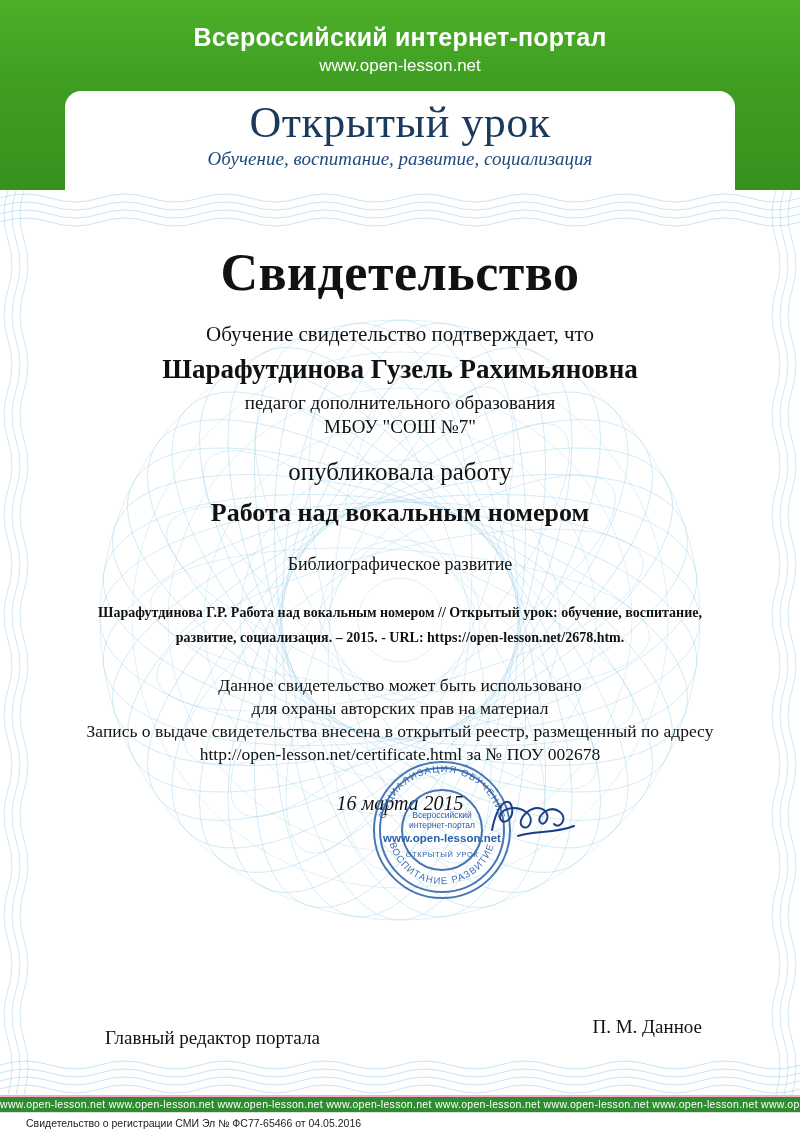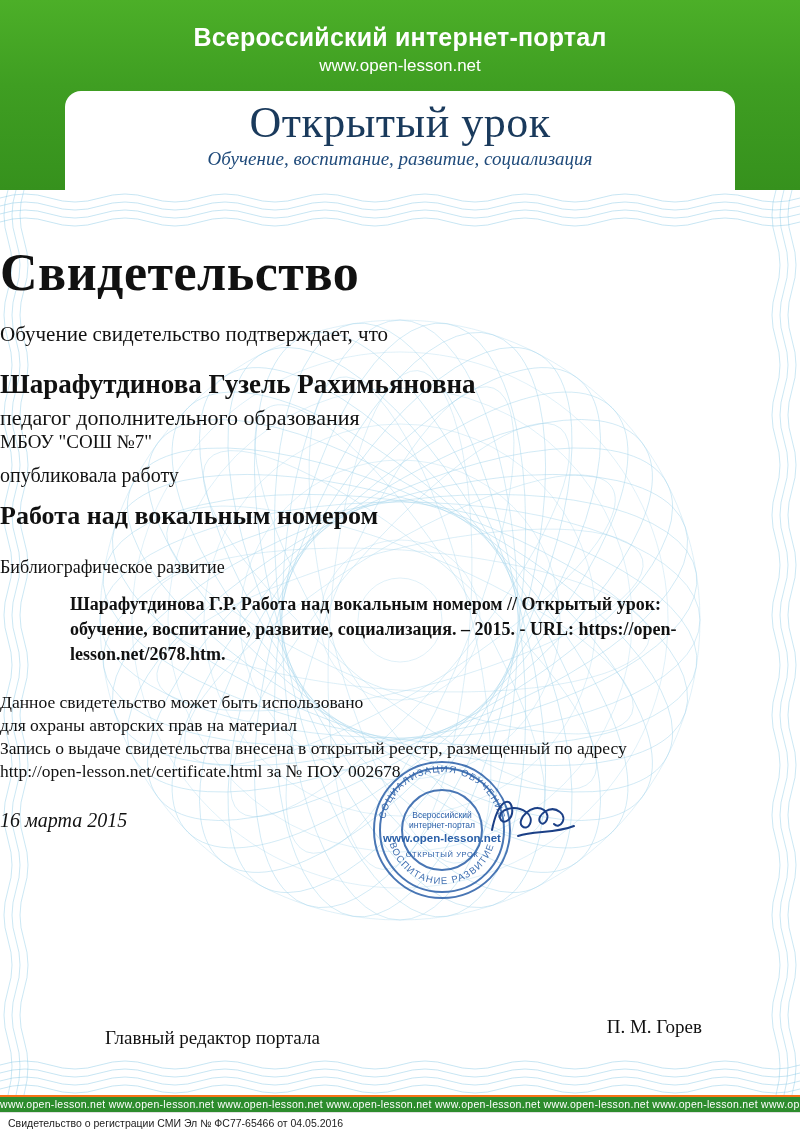--- a/index.html
+++ b/index.html
@@ -10,21 +10,21 @@
     width: 800px;
     height: 1132px;
     font-family: "Liberation Serif", serif;
     background: #ffffff;
     overflow: hidden;
   }
   .page {
     position: relative;
     width: 800px;
     height: 1132px;
-    background: #f97316;
+    background: #f9a8d4;
     overflow: hidden;
     text-decoration: underline;
   }
 
   
   .header {
     position: absolute;
     top: 0; left: 0;
     width: 800px;
     height: 190px;
@@ -88,69 +88,70 @@
     overflow: hidden;
   }
   .guilloche svg { display: block; }
 
   
   .body-wrap {
     position: absolute;
     top: 190px; left: 0;
     width: 800px;
     height: 905px;
+    text-align: center;
     color: #111111;
   }
   .cert-title {
     margin-top: 53px;
     font-size: 52px;
     font-weight: bold;
     letter-spacing: .5px;
     line-height: 60px;
   }
   .confirm-line {
     margin-top: 18px;
     font-size: 21px;
     line-height: 26px;
   }
   .person-name {
-    margin-top: 21px;
+    margin-top: 6px;
     font-size: 27px;
     font-weight: bold;
     line-height: 32px;
   }
   .person-role {
     margin-top: 6px;
-    font-size: 22px;
+    font-size: 19px;
     line-height: 24px;
   }
   .person-org {
     font-size: 19px;
     line-height: 24px;
   }
   .published-label {
-    margin-top: 8px;
-    font-size: 20px;
+    margin-top: 20px;
+    font-size: 25px;
     line-height: 26px;
   }
   .work-title {
     margin-top: 12px;
     font-size: 26px;
     font-weight: bold;
     line-height: 32px;
   }
   .biblio-label {
     margin-top: 23px;
     font-size: 18px;
     line-height: 24px;
   }
   .biblio-text {
-    margin: 13px auto 0;
+    margin: 24px auto 0;
     width: 660px;
-    font-size: 18px;
+    font-size: 14px;
     font-weight: bold;
     line-height: 25px;
   }
   .usage-note {
     margin-top: 24px;
     font-size: 17.5px;
     line-height: 23px;
   }
   .date-line {
     margin-top: 24px;
@@ -213,21 +214,21 @@
     left: 0; top: 1112px;
     width: 800px;
     height: 20px;
     background: #ffffff;
     border-top: 1px solid #e0e0e0;
     font-family: "Liberation Sans", sans-serif;
     font-size: 10.5px;
     color: #222222;
     line-height: 20px;
   }
-  .footer-left { position: absolute; left: 8px; top: 0; }
+  .footer-left { position: absolute; left: 26px; top: 0; }
   .footer-right { position: absolute; right: 12px; top: 15px; font-weight: bold; }
 </style>
 </head>
 <body>
 
 <div class="page">
 
   <div class="header">
     <div class="header-texts">
       <div class="portal-title">Всероссийский интернет-портал</div>
@@ -330,21 +331,21 @@
     <div class="usage-note">
       <div>Данное свидетельство может быть использовано</div>
       <div>для охраны авторских прав на материал</div>
       <div>Запись о выдаче свидетельства внесена в открытый реестр, размещенный по адресу</div>
       <div>http://open-lesson.net/certificate.html за № ПОУ 002678</div>
     </div>
     <div class="date-line">16 марта 2015</div>
 
     <div class="sign-row">
       <div class="sign-left">Главный редактор портала</div>
-      <div class="sign-right">П. М. Горев</div>
+      <div class="sign-right">П. М. Данное</div>
     </div>
   </div>
 
   <div class="stamp">
     <svg width="148" height="148" viewBox="0 0 148 148" xmlns="http://www.w3.org/2000/svg">
       <defs>
         <path id="arcTop" d="M 16,74 A 58,58 0 0 1 132,74"></path>
         <path id="arcBottom" d="M 20,74 A 54,54 0 0 0 128,74"></path>
       </defs>
       <g fill="none" stroke="#2a5fa8" stroke-width="2" opacity="0.85">

